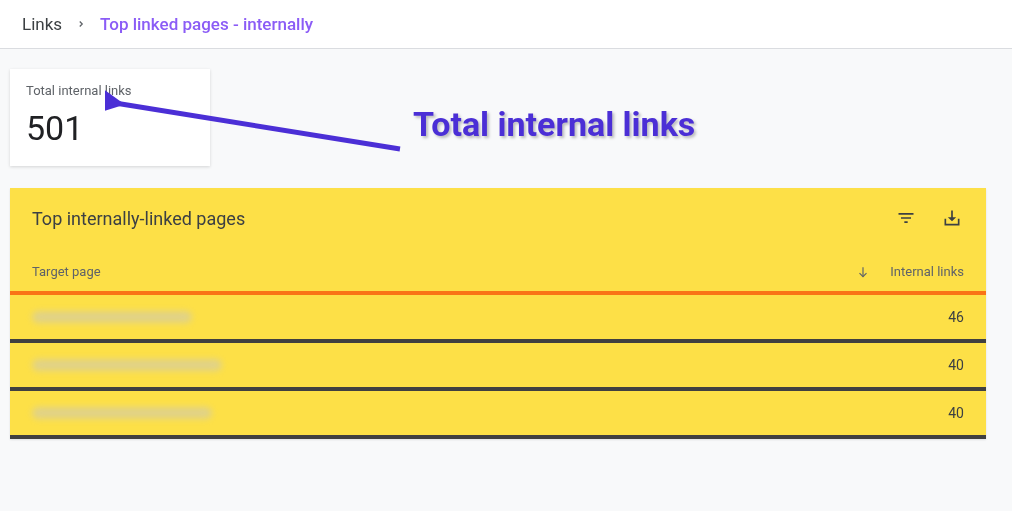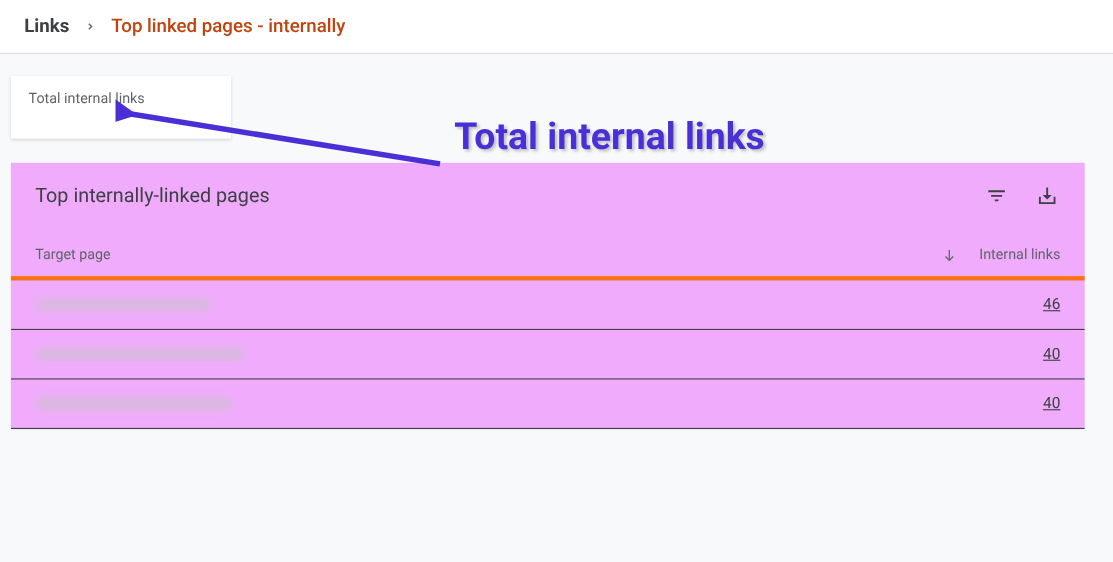--- a/index.html
+++ b/index.html
@@ -19,24 +19,24 @@
       background: #fff;
       padding: 14px 22px;
       border-bottom: 1px solid #dadce0;
       display: flex;
       align-items: center;
       gap: 14px;
       font-size: 17px;
     }
     .breadcrumb-link {
       color: #3c4043;
-      font-weight: 700;
+      font-weight: 400;
     }
     .breadcrumb-current {
-      color: #c2410c;
+      color: #8b5cf6;
       font-weight: 500;
     }
     .chev {
       color: #5f6368;
       display: inline-flex;
     }
     .content {
       padding: 20px 26px 0 10px;
       position: relative;
     }
@@ -65,21 +65,21 @@
       pointer-events: none;
     }
     .annotation-text {
       font-size: 34px;
       font-weight: 700;
       color: #4b2fd6;
       text-shadow: 2px 2px 3px rgba(0,0,0,0.25);
       margin-left: 8px;
     }
     .panel {
-      background: #f0abfc;
+      background: #fde047;
       margin-top: 22px;
       box-shadow: 0 1px 2px rgba(0,0,0,0.1);
     }
     .panel-header {
       display: flex;
       align-items: center;
       padding: 18px 22px 8px 22px;
     }
     .panel-title {
       font-size: 18px;
@@ -113,23 +113,22 @@
     .col-links {
       display: flex;
       align-items: center;
       gap: 20px;
       cursor: pointer;
     }
     .table-row {
       display: flex;
       align-items: center;
       padding: 14px 22px;
-      border-bottom: 1px solid #404040;
+      border-bottom: 4px solid #404040;
       font-size: 14px;
-      text-decoration: underline;
     }
     .table-row .col-page {
       color: #5f6368;
     }
     .table-row .col-links-val {
       color: #3c4043;
       min-width: 30px;
       text-align: right;
     }
     .blur {
@@ -153,20 +152,21 @@
     <svg width="10" height="10" viewBox="0 0 24 24" fill="none" stroke="currentColor" stroke-width="3">
         <polyline points="9 18 15 12 9 6"></polyline>
       </svg>
   </span>
   <span class="breadcrumb-current">Top linked pages - internally</span>
 </div>
 
 <div class="content">
   <div class="stat-card">
     <div class="stat-label">Total internal links</div>
+    <div class="stat-value">501</div>
   </div>
 
   <div class="annotation">
     <svg width="300" height="70" viewBox="0 0 300 70">
       <defs>
         <marker id="arrowhead" markerWidth="8" markerHeight="8" refX="2" refY="4" orient="auto">
           <polygon points="8 0, 0 4, 8 8" fill="#4b2fd6"></polygon>
         </marker>
       </defs>
       <line x1="295" y1="60" x2="10" y2="14" stroke="#4b2fd6" stroke-width="5" marker-end="url(#arrowhead)"></line>

